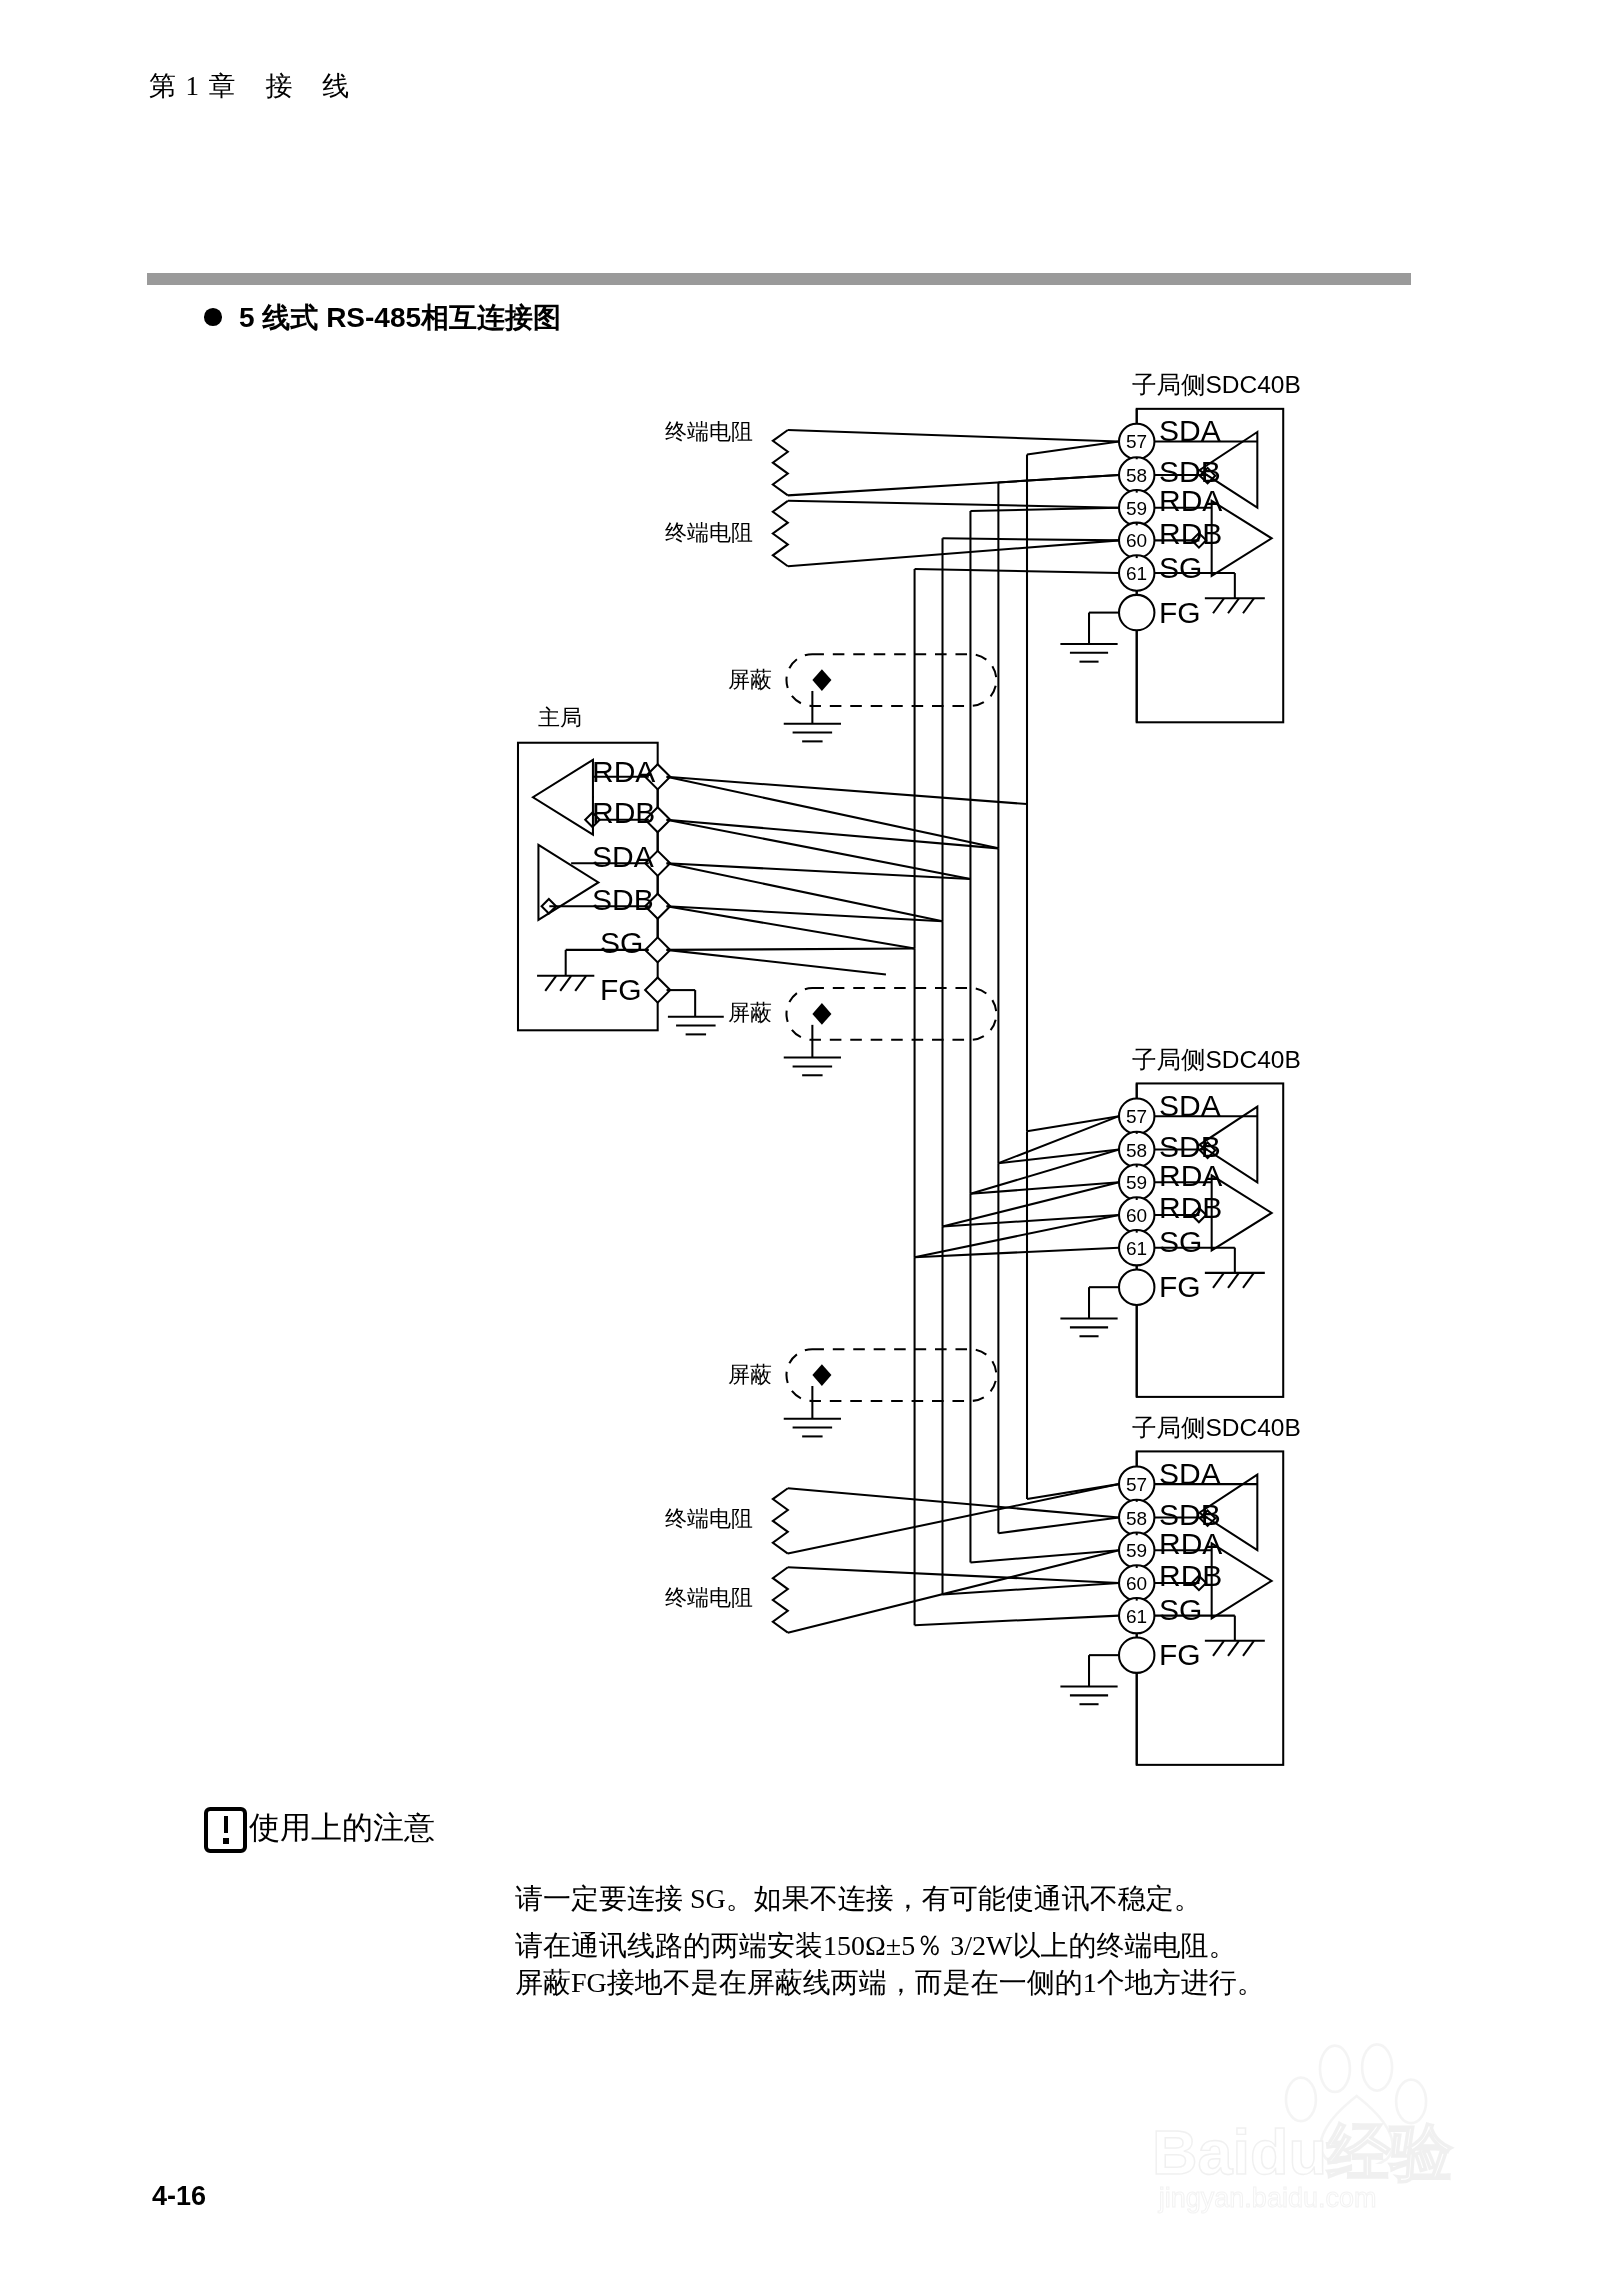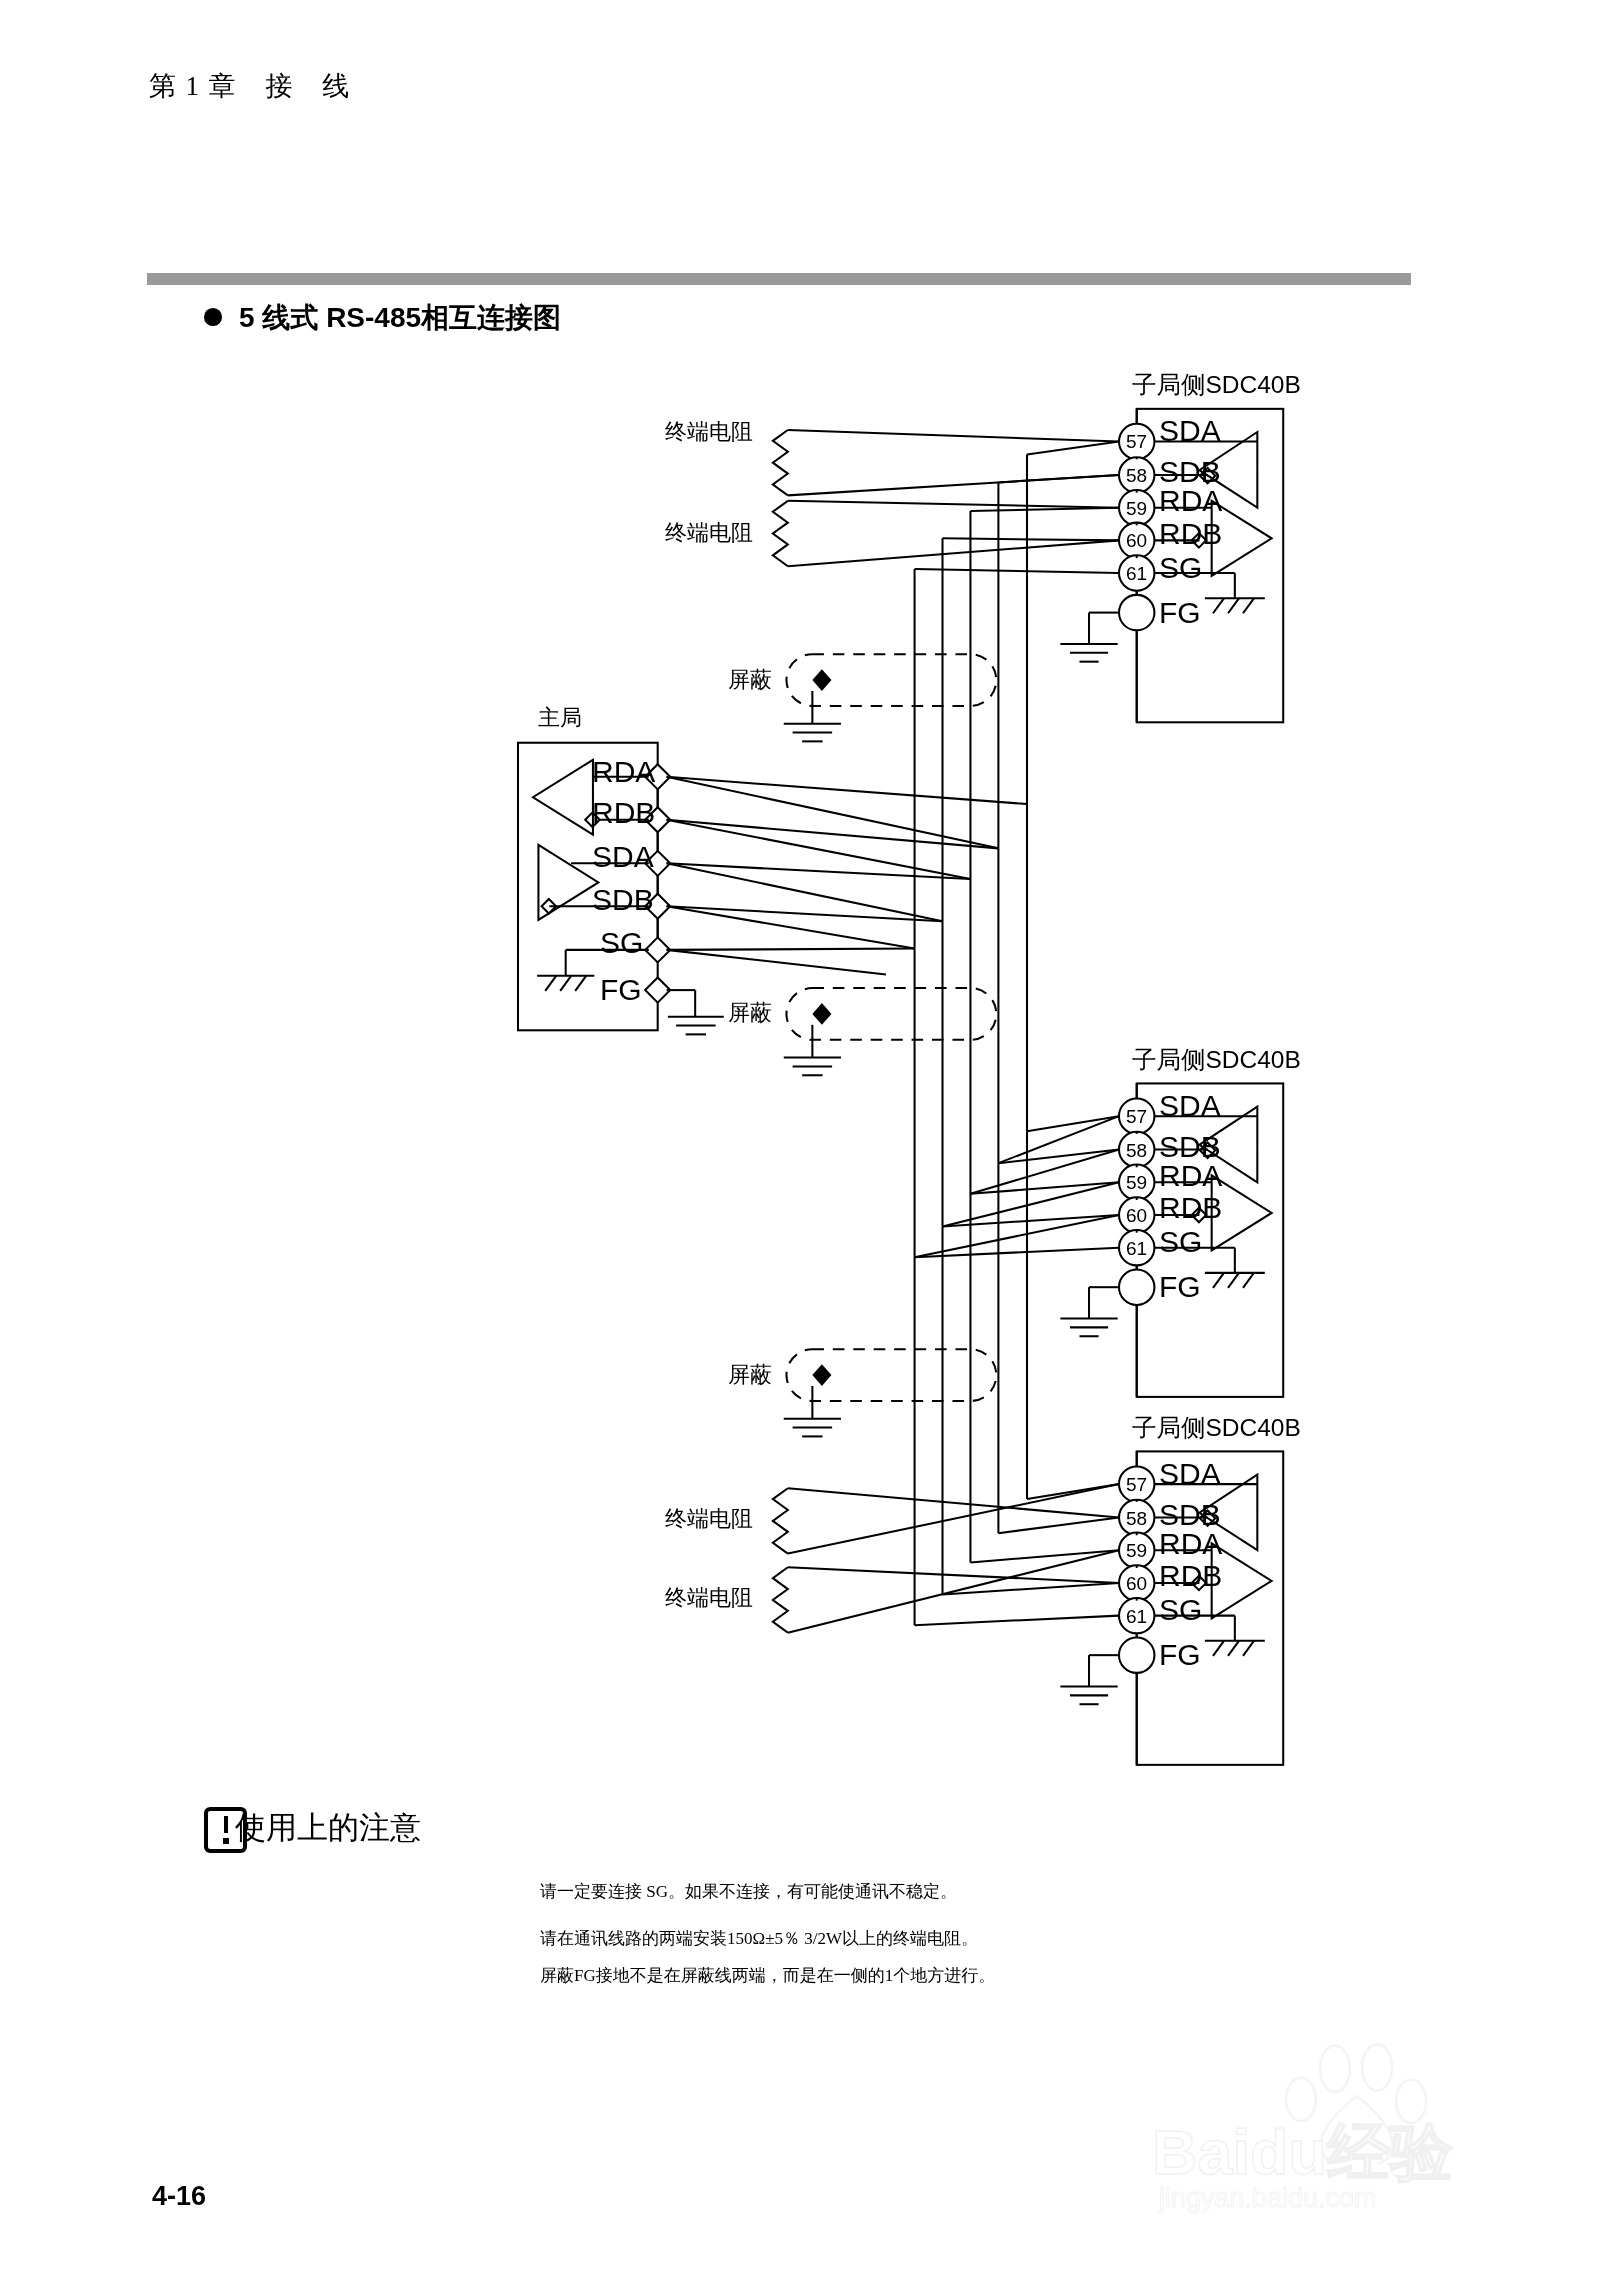--- a/index.html
+++ b/index.html
@@ -25,29 +25,29 @@
   
   .lbl{position:absolute;white-space:nowrap;}
   .cn{font-family:"Liberation Serif","DejaVu Serif",serif;font-size:22px;}
   .sta-title{font-family:"Liberation Sans","DejaVu Sans",sans-serif;font-size:24.5px;}
   .sta-title .cnpart{font-family:"Liberation Serif","DejaVu Serif",serif;margin-left:17px;}
   .term{font-family:"Liberation Sans","DejaVu Sans",sans-serif;font-size:30px;}
   .tnum{font-family:"Liberation Sans","DejaVu Sans",sans-serif;font-size:19px;
         position:absolute;text-align:center;}
 
   
-  .notes-h{position:absolute;left:235px;top:1807px;font-size:31px;
+  .notes-h{position:absolute;left:249px;top:1807px;font-size:31px;
            font-family:"Liberation Serif","DejaVu Serif",serif;white-space:nowrap;}
   .warnbox{position:absolute;left:204px;top:1807px;width:35px;height:38px;
            border:4.8px solid #000;border-radius:6.1px;}
   .warnbox::before{content:"";position:absolute;left:50%;top:4.8px;width:4.8px;height:17px;
            margin-left:-2px;background:#000;}
   .warnbox::after{content:"";position:absolute;left:50%;top:26.6px;width:6.1px;height:6.1px;
            margin-left:-2.7px;background:#000;}
-  .note{position:absolute;left:540px;font-size:17px;white-space:nowrap;
+  .note{position:absolute;left:515px;font-size:28px;white-space:nowrap;
         font-family:"Liberation Serif","DejaVu Serif",serif;}
 
   
   .pgnum{position:absolute;left:123px;top:2181px;font-size:27px;font-weight:bold;
          font-family:"Liberation Sans","DejaVu Sans",sans-serif;margin-left:29px;}
 
   
   .wm{position:absolute;left:1152px;top:2028px;width:423px;height:177px;opacity:.5;}
   .wm-txt{position:absolute;left:0;top:82px;font-size:63px;font-weight:bold;
           color:#fff;-webkit-text-stroke:1.4px #e2e2e2;

